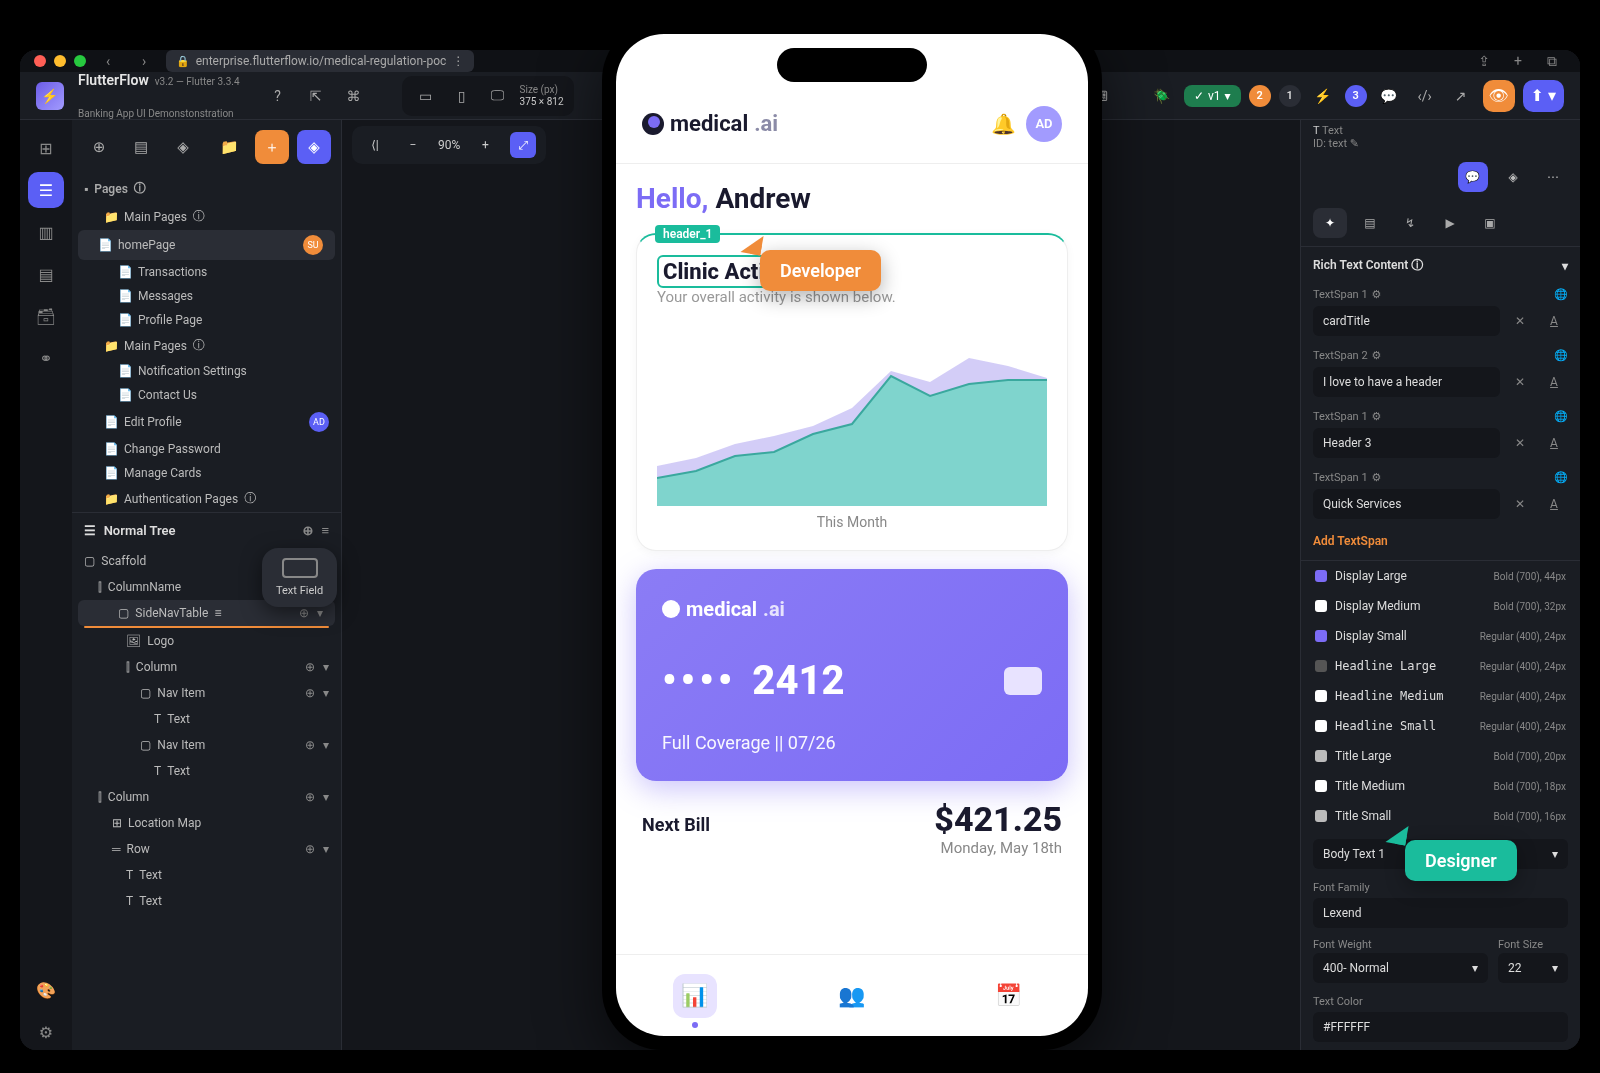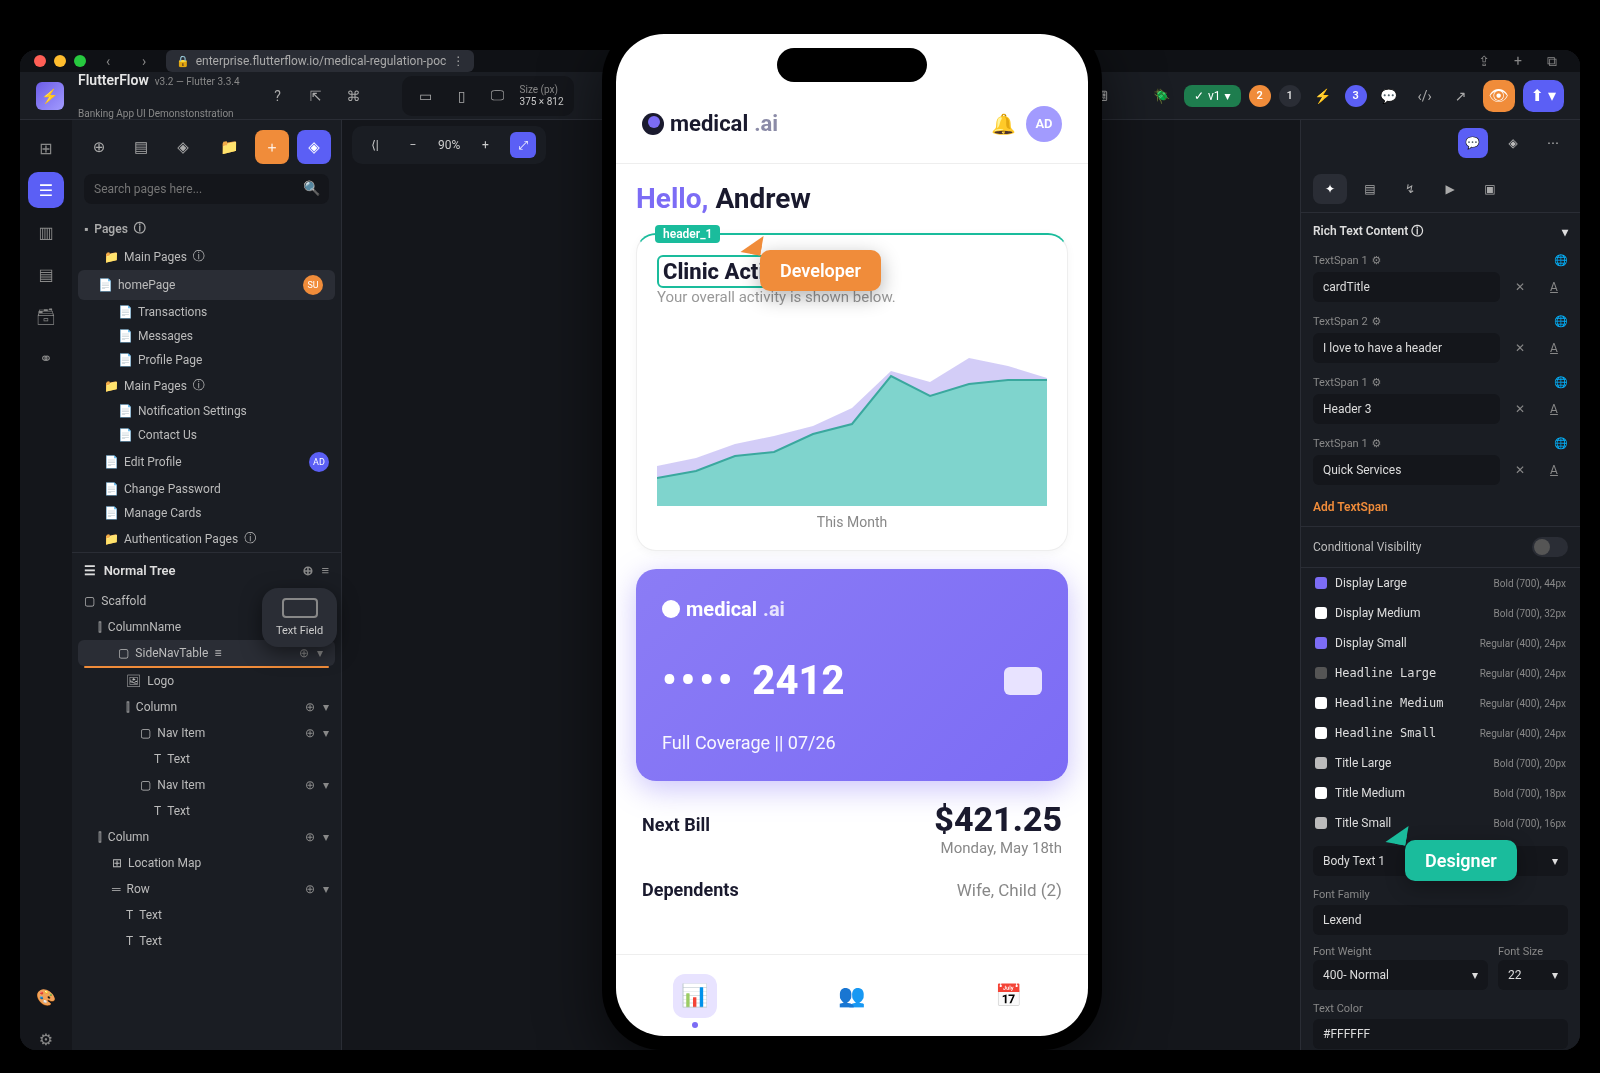--- a/index.html
+++ b/index.html
@@ -254,24 +254,20 @@
       <div class="lp-toolbar">
         <div class="ic">⊕</div>
         <div class="ic">▤</div>
         <div class="ic">◈</div>
         <div class="right">
           <div class="ic">📁</div>
           <div class="ic orange">＋</div>
           <div class="ic purple">◈</div>
         </div>
       </div>
-      <div class="search-row">
-        <input placeholder="Search pages here..." style="">
-        <span class="mag">🔍</span>
-      </div>
       <div class="pages-hdr">▪ <span>Pages</span> ⓘ</div>
       <div class="tree">
         <div class="tree-row l1"><span class="icn">📁</span><span>Main Pages</span> ⓘ</div>
         <div class="tree-row l2 sel">
             <span class="icn">📄</span>
             <span>homePage</span>
             <span class="badge su">SU</span>
           </div>
         <div class="tree-row l2">
             <span class="icn">📄</span>
@@ -420,20 +416,24 @@
       <div class="canvas-toolbar">
         <div class="ic">⟨|</div>
         <div class="ic">−</div>
         <span>90%</span>
         <div class="ic">+</div>
         <div class="ic purple">⤢</div>
       </div>
     </div>
 
     <div class="rightpanel">
+      <div class="rp-crumb">
+        <span style="color:#ccc;">T </span><span>Text</span><br>
+        <span>ID: text</span> ✎
+      </div>
       <div class="rp-context" style="margin-left:auto;">
         <div class="ic active">💬</div>
         <div class="ic">◈</div>
         <div class="ic">⋯</div>
       </div>
       <div class="rp-tabs">
         <div class="tab active">✦</div>
         <div class="tab">▤</div>
         <div class="tab">↯</div>
         <div class="tab">▶</div>
@@ -463,24 +463,20 @@
         <div class="rp-smallbtn" style="text-decoration:underline;">A</div>
       </div>
       <div class="rp-field-label"><span>TextSpan 1</span> ⚙ <span style="margin-left:auto">🌐</span></div>
       <div class="rp-field-row">
         <input class="rp-input" value="Quick Services" style="">
         <div class="rp-smallbtn">✕</div>
         <div class="rp-smallbtn" style="text-decoration:underline;">A</div>
       </div>
       <div class="rp-addlink">Add TextSpan</div>
 
-      <div class="rp-toggle-row">
-        <span>Conditional Visibility</span>
-        <div class="toggle"></div>
-      </div>
 
       <div class="typo-panel">
         <div class="typo-row">
             <span class="sw" style="background:#7c6cf5"></span>
             <span class="name">Display Large</span>
             <span class="meta">Bold (700), 44px</span>
           </div>
         <div class="typo-row">
             <span class="sw" style="background:#fff"></span>
             <span class="name">Display Medium</span>
@@ -606,24 +602,20 @@
         </div>
         <div class="info-block">
           <div class="info-row">
             <span class="lbl">Next Bill</span>
             <span class="val">$421.25</span>
           </div>
           <div class="info-row">
               <span></span>
               <span class="sub">Monday, May 18th</span>
             </div>
-          <div class="info-row" style="margin-top:22px;">
-            <span class="lbl">Dependents</span>
-            <span class="sub" style="font-size:17px;">Wife, Child (2)</span>
-          </div>
         </div>
       </div>
       <div class="ph-tabbar">
         <div class="ti active">📊</div>
         <div class="ti">👥</div>
         <div class="ti">📅</div>
       </div>
     </div>
   </div>
 </div>

